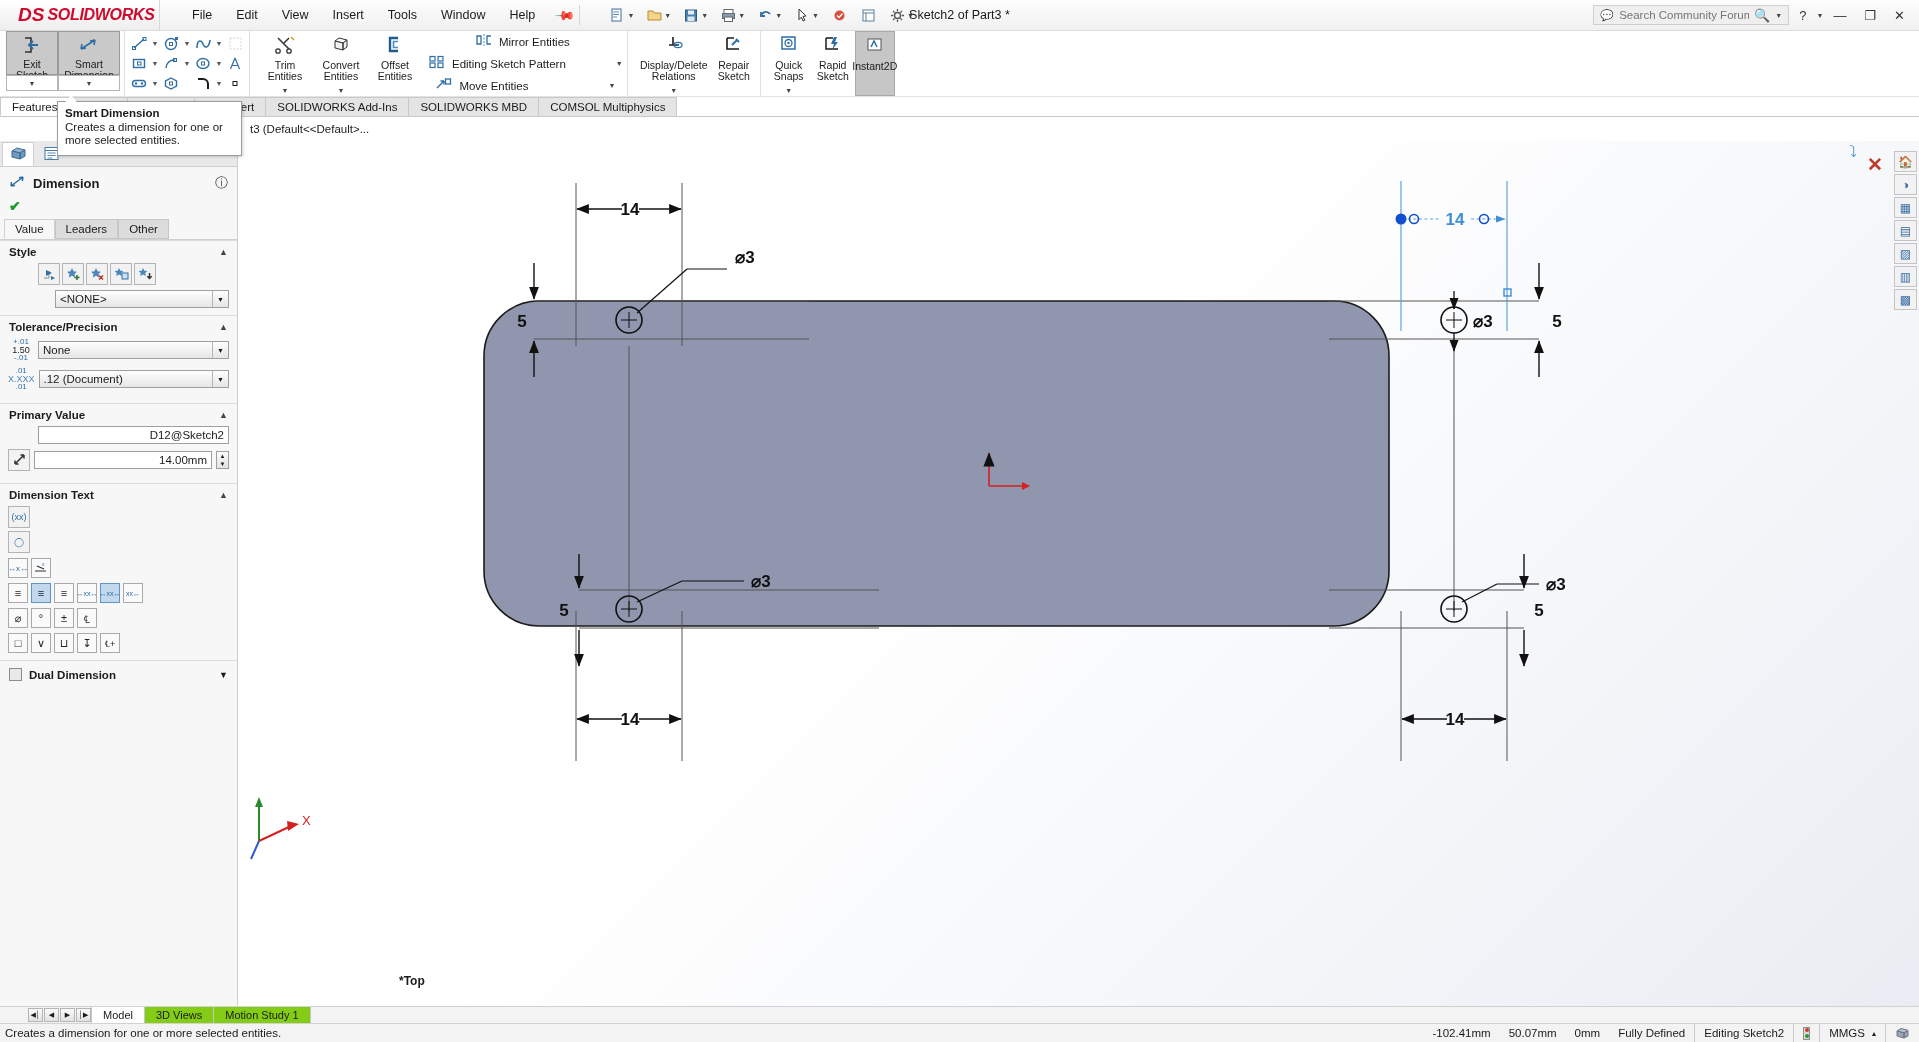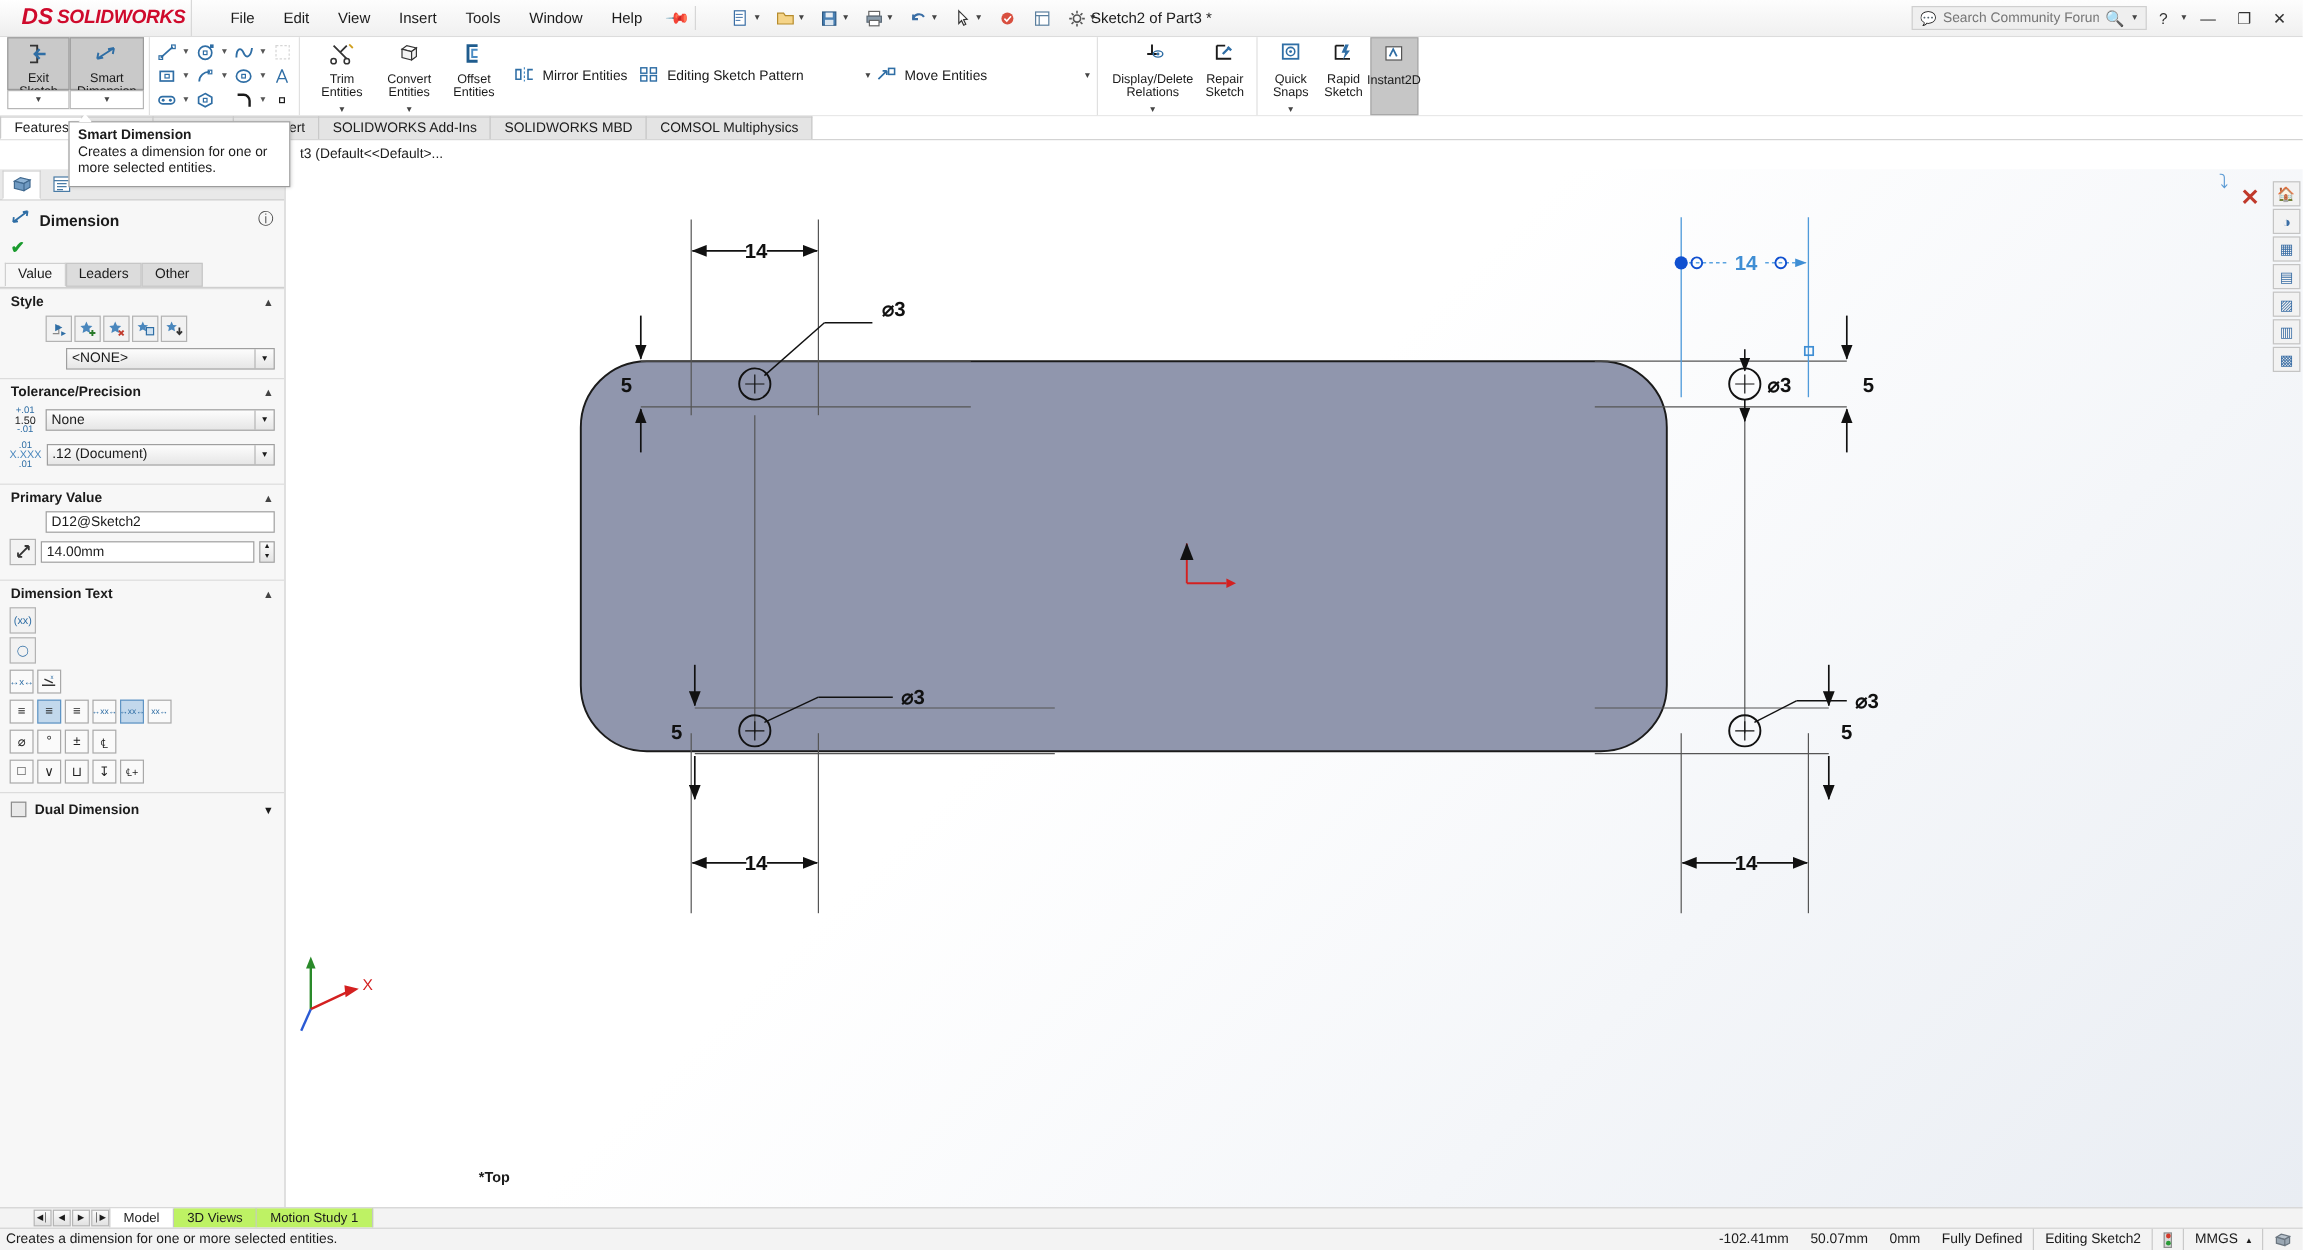--- a/index.html
+++ b/index.html
@@ -84,21 +84,21 @@
   .sg-cell {
     width: 20px; height: 18px; display: flex; align-items: center; justify-content: center;
     font-size: 13px; color: #2f6ea5; cursor: default;
   }
   .sg-arrow { font-size: 7px; color: #555; width: 10px; text-align: center; cursor: default; }
   .txt-btn {
     display: flex; align-items: center; gap: 6px; padding: 2px 6px 2px 2px;
     font-size: 11.5px; cursor: default; color: #1b1b1b; white-space: nowrap;
   }
   .txt-btn .gl { font-size: 13px; color: #2f6ea5; width: 18px; text-align: center; }
-  .txt-col { display: flex; flex-direction: row; justify-content: center; gap: 1px; }
+  .txt-col { display: flex; flex-direction: column; justify-content: center; gap: 1px; align-items: center; }
   .txt-row { display: flex; align-items: center; }
 
   
   .tabstrip {
     position: absolute; top: 97px; left: 0; width: 1919px; height: 20px;
     display: flex; align-items: flex-end; background: #fff;
     border-bottom: 1px solid #c9c9c9; font-size: 11.5px;
   }
   .tab {
     padding: 3px 11px 2px; border: 1px solid #c9c9c9; border-bottom: none;
@@ -171,21 +171,21 @@
     position: absolute; right: 0; top: 0; width: 16px; height: 16px;
     display: flex; align-items: center; justify-content: center; font-size: 7px;
     border-left: 1px solid #b5b5b5;
   }
   .field-row { display: flex; align-items: center; gap: 4px; margin-bottom: 5px; }
   .pfx-ico {
     min-width: 26px; font-size: 8px; color: #2f6ea5; text-align: center; line-height: 8px;
   }
   .txtbox {
     flex: 1; height: 18px; background: #fff; border: 1px solid #9f9f9f;
-    display: flex; align-items: center; padding: 0 4px; font-size: 11.5px;
+    display: flex; align-items: center; padding: 0 4px; font-size: 11.5px; justify-content: flex-end;
   }
   .spinbtns { width: 13px; height: 18px; display: flex; flex-direction: column;
     border: 1px solid #9f9f9f; background: linear-gradient(#fcfcfc,#e3e3e3); }
   .spinbtns div { flex: 1; display: flex; align-items: center; justify-content: center; font-size: 6px; }
   .dimtext-area {
     border: 1px solid #9f9f9f; background: #fff; height: 50px;
     font-size: 10.5px; padding: 2px 3px; color: #333;
   }
   .btn-grid-row { display: flex; gap: 3px; margin-top: 5px; }
   .gb {
@@ -232,21 +232,21 @@
     background: #f3f3f3; border-top: 1px solid #d2d2d2;
     display: flex; align-items: stretch; font-size: 11px;
   }
   .nav-arrows { display: flex; align-items: center; margin-left: 28px; gap: 1px; }
   .na {
     width: 15px; height: 14px; border: 1px solid #b5b5b5; background: linear-gradient(#fbfbfb,#e2e2e2);
     display: flex; align-items: center; justify-content: center; font-size: 7px; cursor: default;
   }
   .btab {
     padding: 1px 11px; border-right: 1px solid #c6c6c6; display: flex; align-items: center;
-    background: #bef264; cursor: default;
+    background: #84cc16; cursor: default;
   }
   .btab.active { background: #fff; font-weight: normal; border-left: 1px solid #c6c6c6; }
   .statusbar {
     position: absolute; left: 0; bottom: 0; width: 1919px; height: 19px;
     background: #f3f3f3; border-top: 1px solid #d2d2d2;
     display: flex; align-items: center; font-size: 11.5px; color: #1b1b1b;
   }
   .sb-left { padding-left: 5px; }
   .sb-right { margin-left: auto; display: flex; align-items: center; height: 18px; }
   .sb-cell { padding: 0 9px; display: flex; align-items: center; height: 18px; }

